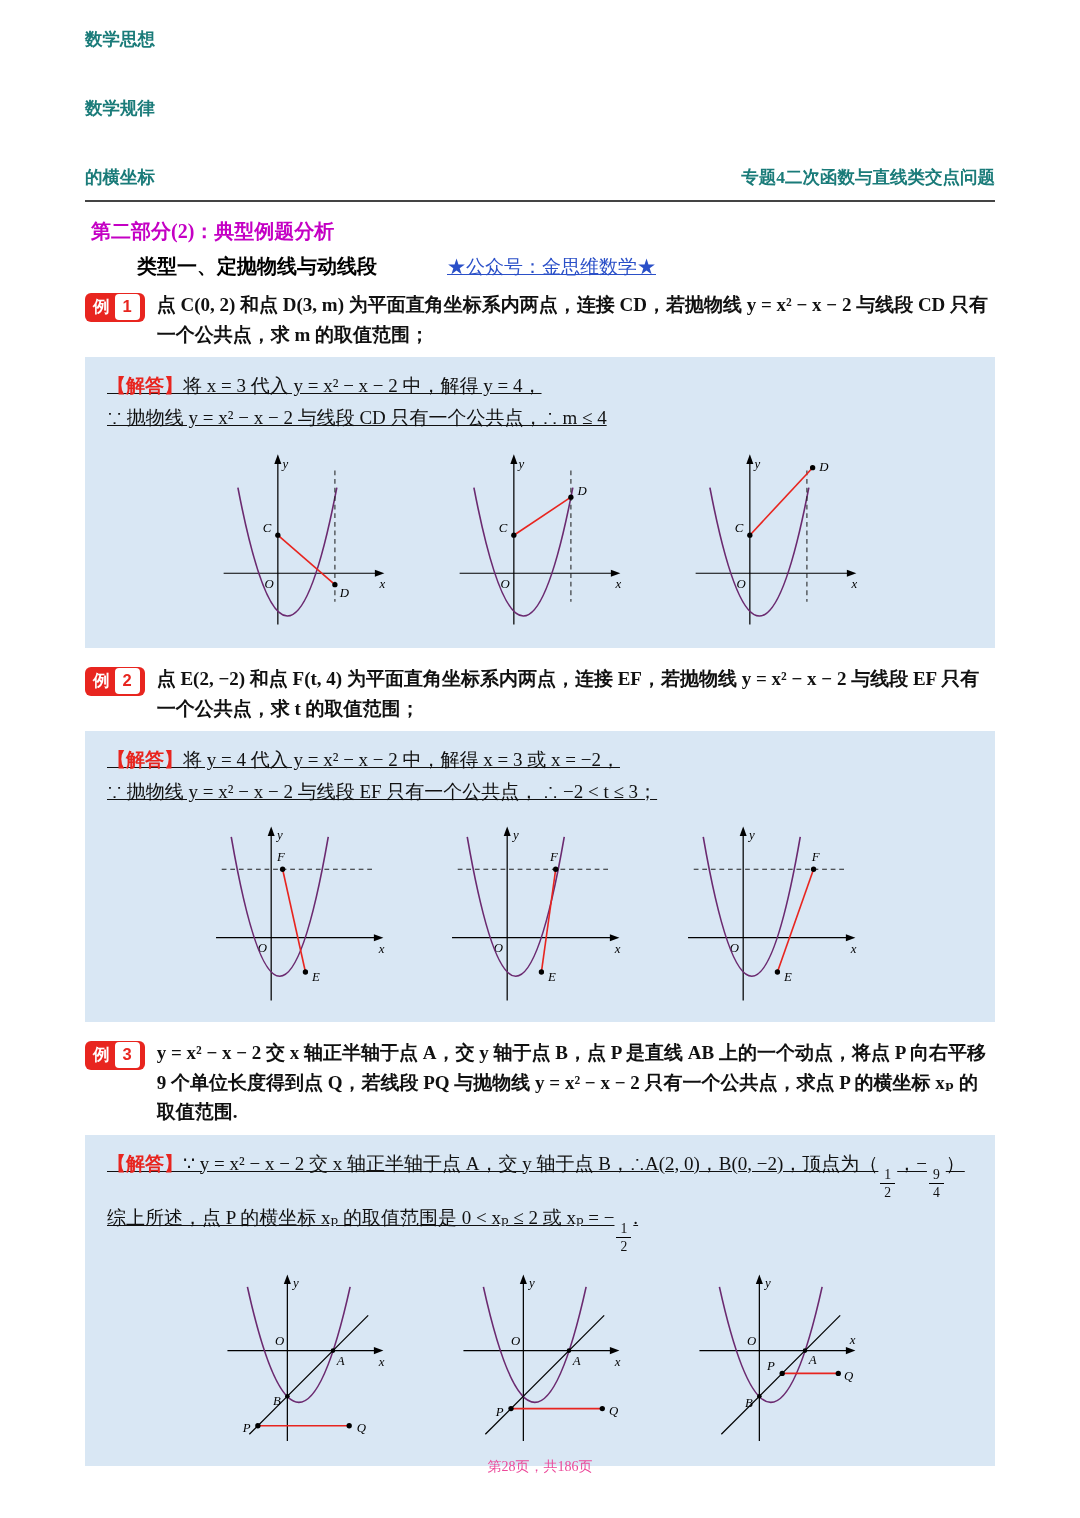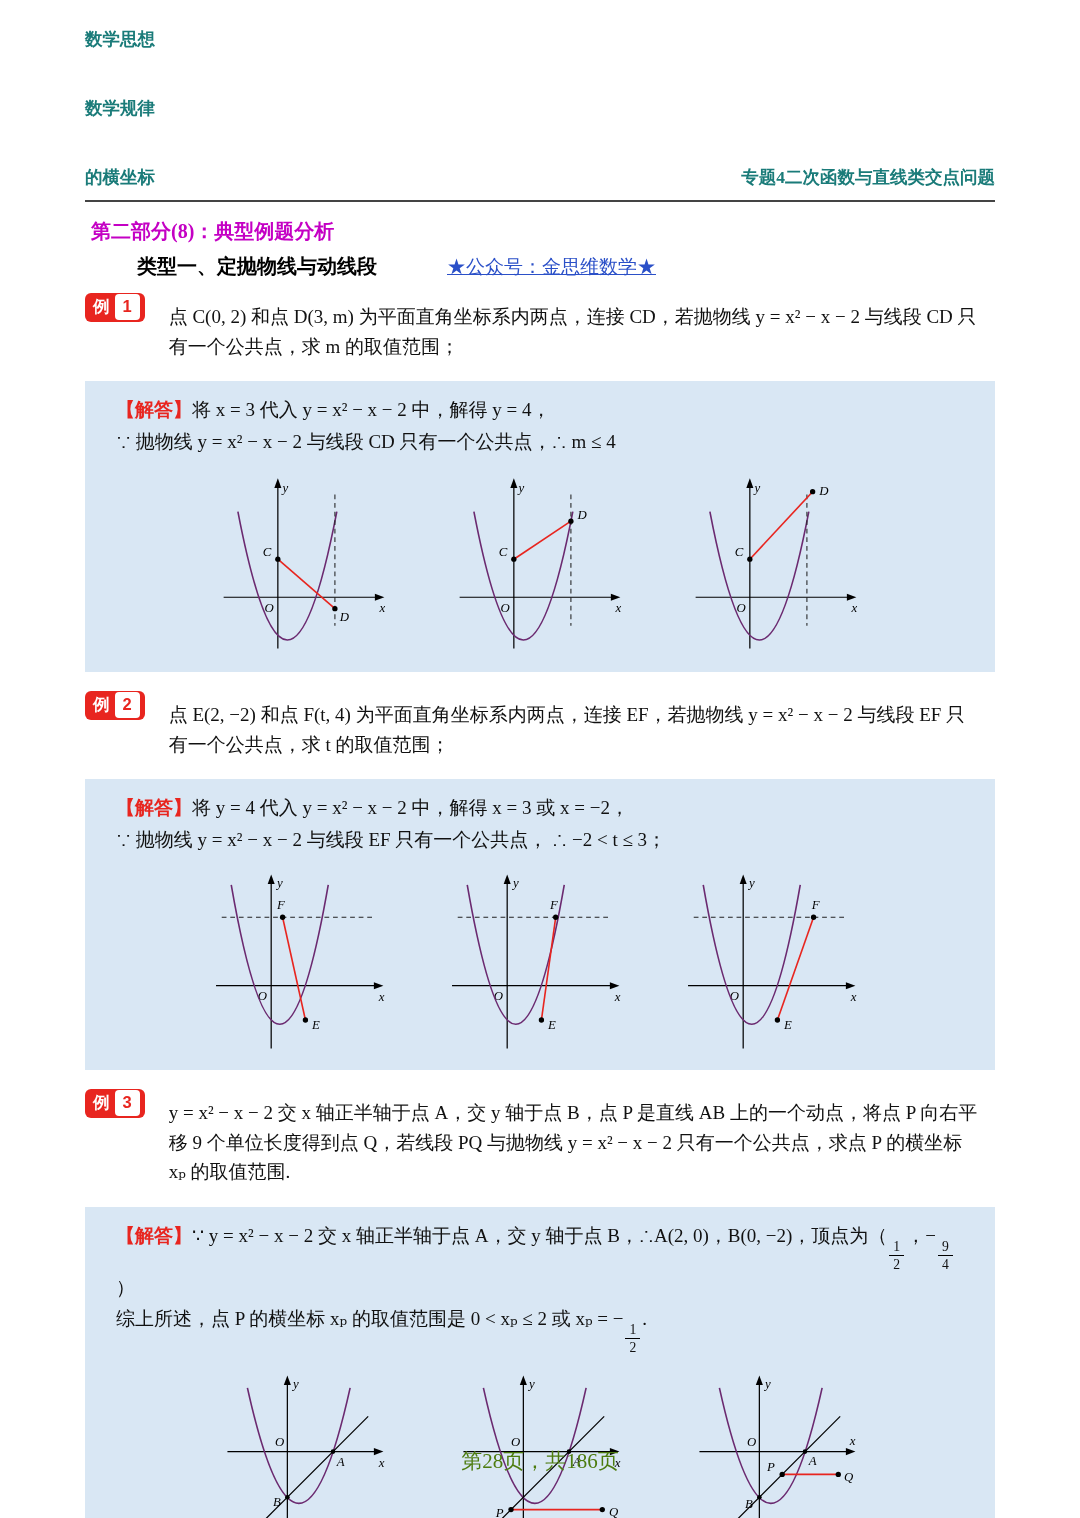--- a/index.html
+++ b/index.html
@@ -18,58 +18,58 @@
   .part-title{color:#c400c4;font-weight:bold;font-size:20px;margin:14px 0 2px 6px;}
   .type-row{display:flex;align-items:baseline;gap:70px;margin:4px 0 8px 4px;}
   .type-title{font-weight:bold;font-size:20px;color:#000;margin-left:48px;}
   .wechat{color:#2b50c8;font-size:19px;text-decoration:underline;}
   
   .ex-row{display:flex;align-items:flex-start;gap:12px;margin:6px 0 8px 0;}
   .badge{display:inline-flex;align-items:center;background:#e8251f;color:#fff;
          border-radius:6px;padding:1px 5px 2px 8px;font-size:16.5px;font-weight:bold;
          flex:0 0 auto;margin-top:3px;font-family:"Liberation Sans",sans-serif;}
   .badge .num{background:#fff;color:#e8251f;border-radius:4px;padding:0 8px;margin-left:5px;}
-  .ex-text{flex:1;margin:12px;}
+  .ex-text{flex:1;margin:0;font-weight:bold;}
   
   .ansblock{background:#d9e7f4;padding:12px 18px 16px 18px;margin:4px 0 16px 0;}
-  .sol-line{margin:2px 13px;}
+  .sol-line{margin:2px 4px;text-decoration:underline;}
   .sol-label{color:#e8251f;font-weight:bold;}
   
   .frac{display:inline-flex;flex-direction:column;text-align:center;vertical-align:-0.65em;
         font-size:0.72em;line-height:1.25;margin:0 2px;}
   .frac .fn{border-bottom:1.3px solid #000;padding:0 4px;}
   .frac .fd{padding:0 4px;}
   
   .graph-row{display:flex;justify-content:center;gap:22px;margin-top:10px;}
   .graph{width:214px;height:auto;}
   .axis{stroke:#000;stroke-width:1.3;fill:none;}
   .axhead{fill:#000;}
   .parab{stroke:#6b2a70;stroke-width:1.7;fill:none;}
   .dashed{stroke:#222;stroke-width:1.1;stroke-dasharray:5 4;fill:none;}
   .seg{stroke:#e8251f;stroke-width:1.7;}
   .dot{fill:#000;}
   .glabel{font-family:"Liberation Serif",serif;font-style:italic;font-size:13.5px;fill:#000;}
   
-  .footer{position:absolute;left:0;right:0;bottom:40px;text-align:center;font-size:21px;color:#4d7c0f;}
+  .footer{position:absolute;left:0;right:0;bottom:40px;text-align:center;font-size:14px;color:#ec4899;}
 </style>
 </head>
 <body>
 
 <div class="page">
 
   <div class="hdr">
     <div class="hdr-left">
       <span>数学思想</span>
       <span>数学规律</span>
       <span>的横坐标</span>
     </div>
     <span>专题4二次函数与直线类交点问题</span>
   </div>
 
-  <div class="part-title">第二部分(8)：典型例题分析</div>
+  <div class="part-title">第二部分(2)：典型例题分析</div>
   <div class="type-row">
     <span class="type-title">类型一、定抛物线与动线段</span>
     <span class="wechat">★公众号：金思维数学★</span>
   </div>
 
   <div class="ex-row">
     <span class="badge">
         <span>例</span>
         <span class="num">1</span>
       </span>

